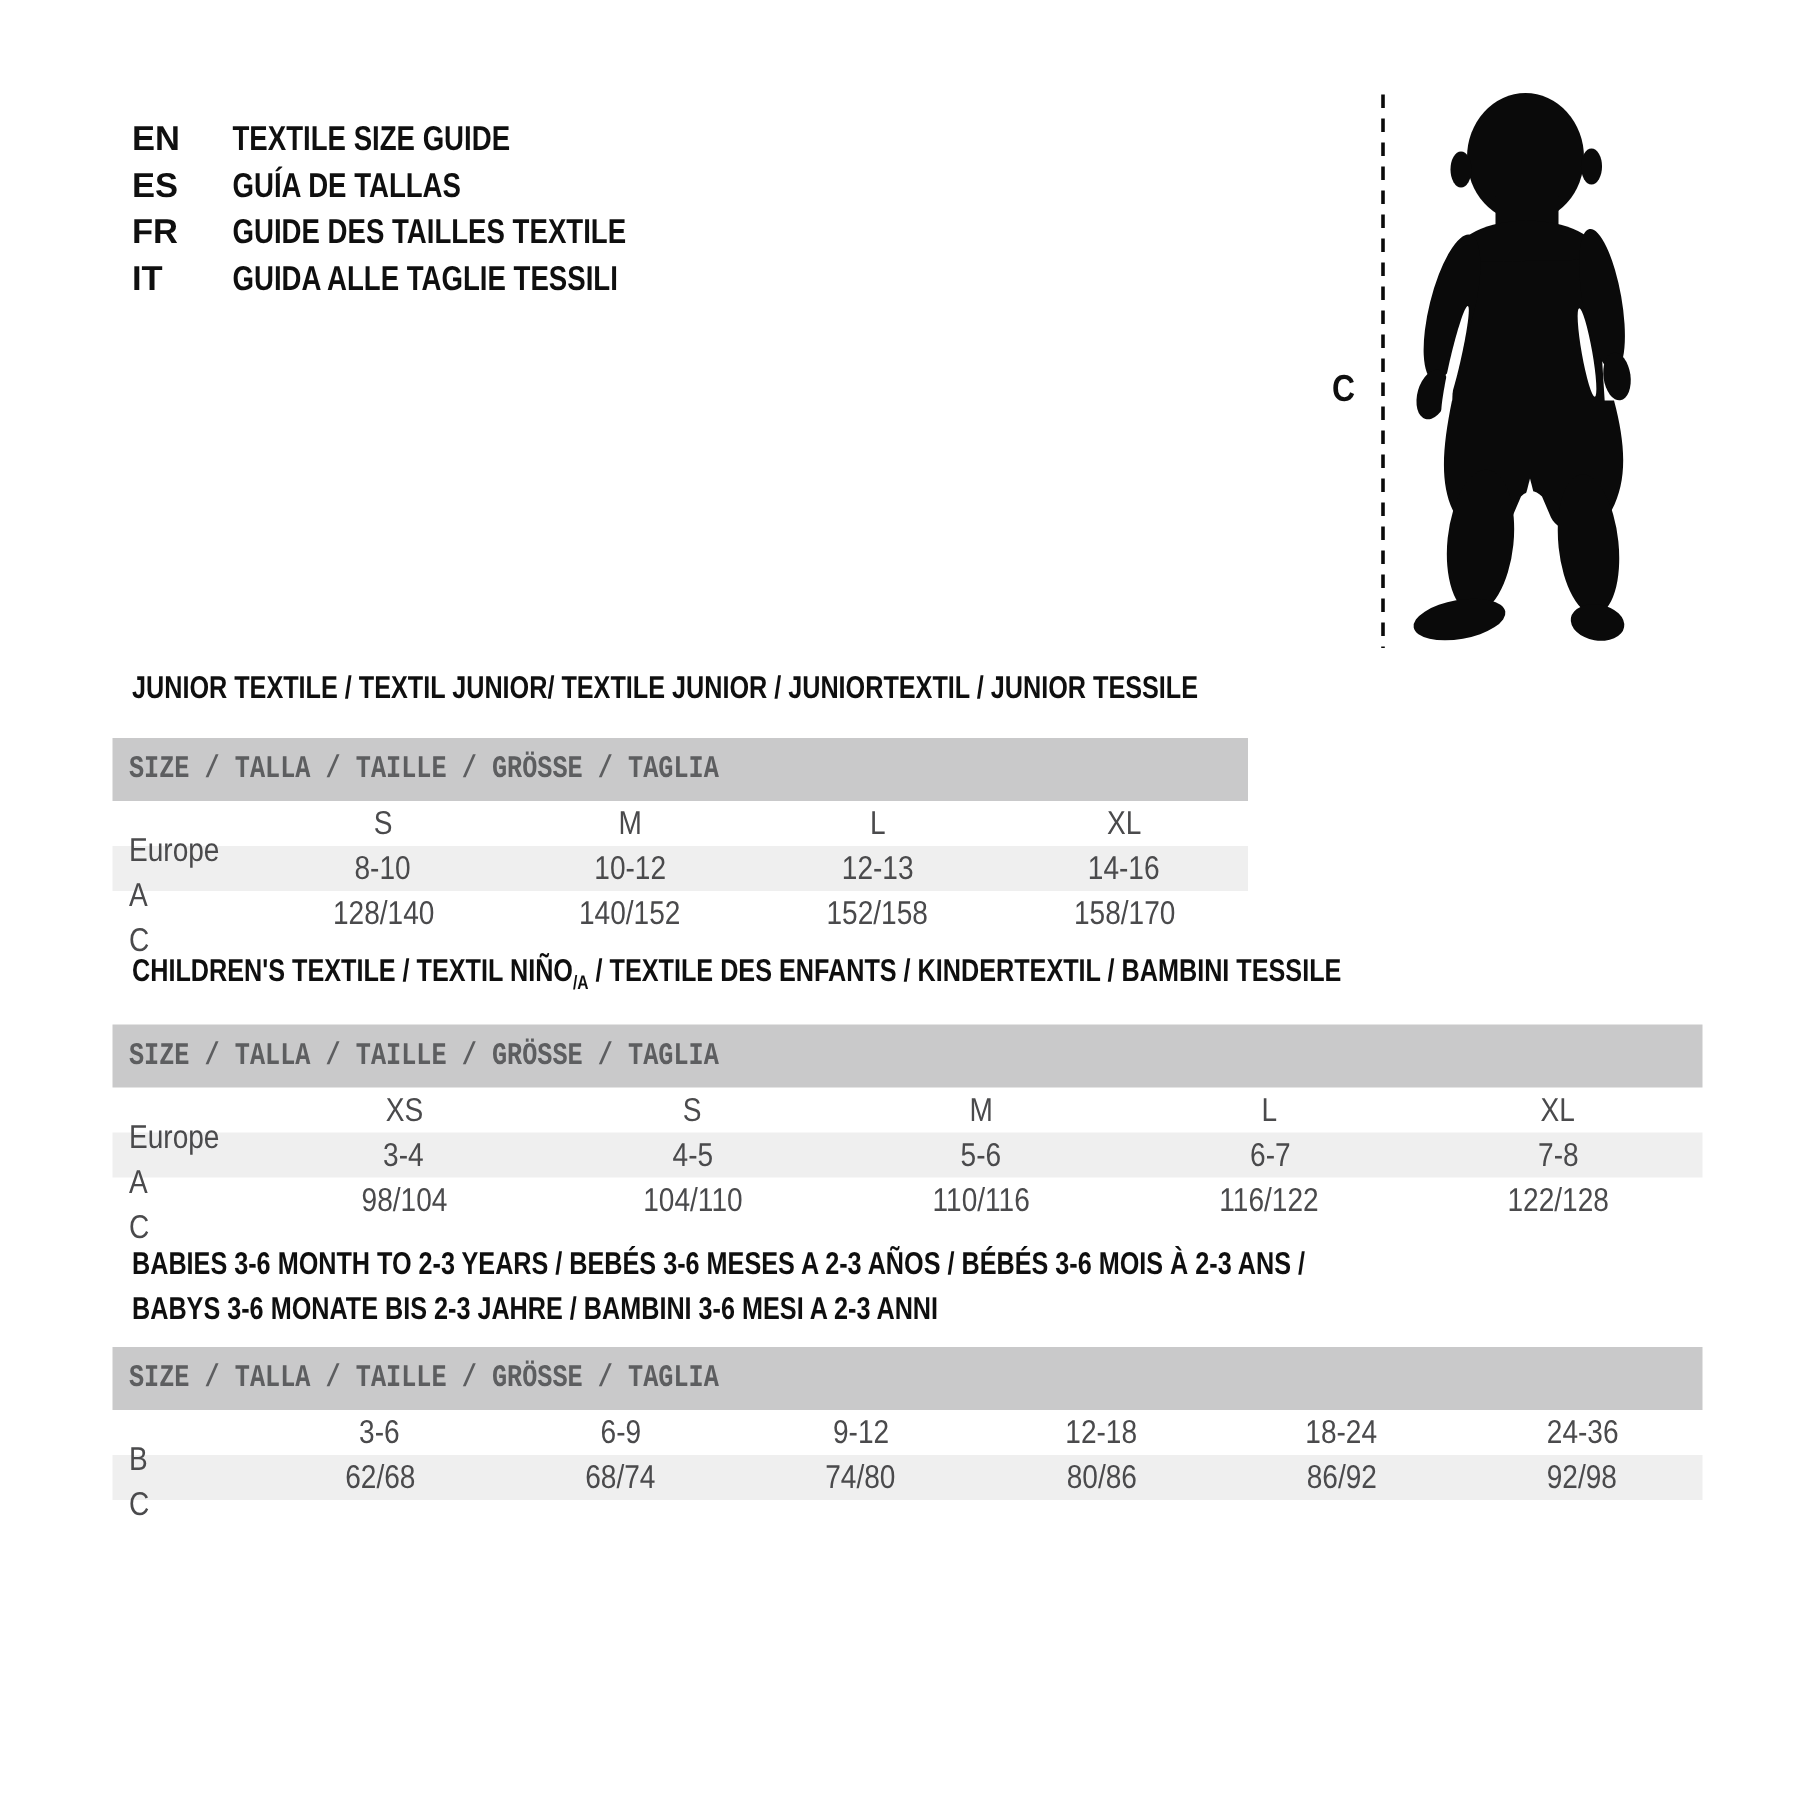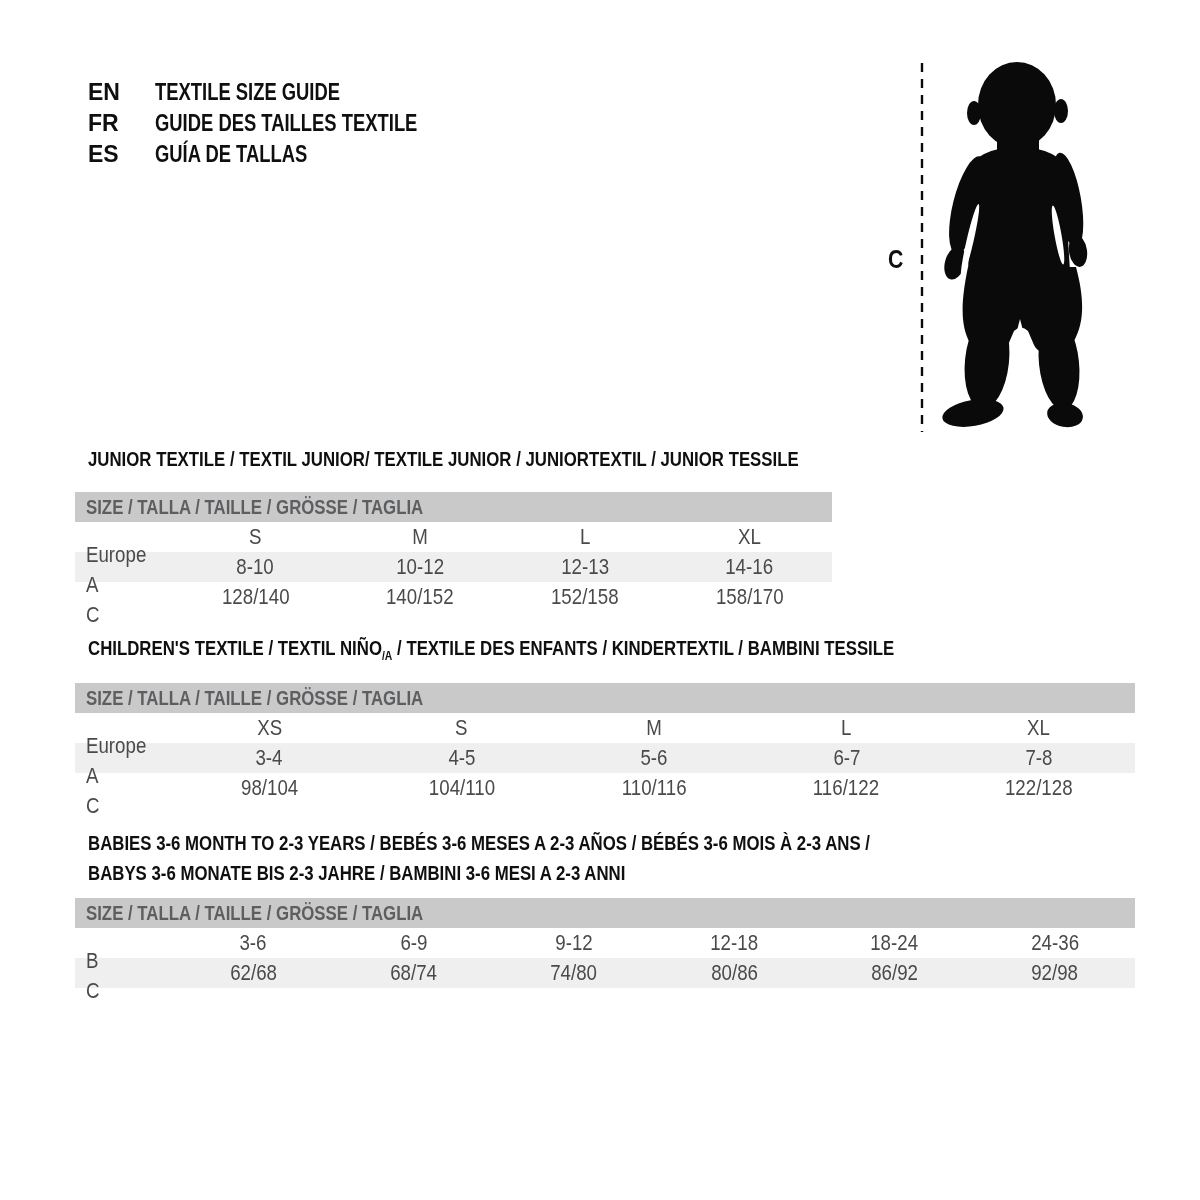--- a/index.html
+++ b/index.html
@@ -31,23 +31,23 @@
   .sec-title {
     position:absolute; font-size:21px; font-weight:700; color:#0f0f0f;
     transform:scaleX(0.8); transform-origin:0 50%; white-space:nowrap;
     height:26px; line-height:26px;
   }
   .sub { font-size:13px; vertical-align:-5px; }
 
   
   .stable { position:absolute; font-size:22px; color:#4a4a4c; }
   .thead {
-    height:30px; background:#c9c9ca; color:#5d5e60;
+    height:42px; background:#c9c9ca; color:#5d5e60;
     display:flex; align-items:center; padding-left:11px; box-sizing:border-box;
-    font-size:21px; font-weight:700;
+    font-size:21px; font-weight:700;font-family:Liberation Mono, monospace;
   }
   .thead .cond { transform:scaleX(0.8); }
   .trow { display:flex; height:30px; align-items:center; }
   .trow.shaded { background:#efefef; }
   .tlabel { width:98px; flex:0 0 98px; padding-left:11px; box-sizing:border-box; text-align:left;margin-top:35px; }
   .tlabel .cx { transform:scaleX(0.85); transform-origin:0 50%; }
   .tcell { flex:1 1 0; text-align:center; }
   .cx { display:inline-block; transform:scaleX(0.85); white-space:nowrap; }
 
   
@@ -61,26 +61,30 @@
 <body>
 
 <div id="canvas">
 
   <div class="lang">
     <div class="lrow">
       <span class="lcode">EN</span>
       <span class="llabel">TEXTILE SIZE GUIDE</span>
     </div>
     <div class="lrow">
+      <span class="lcode">ES</span>
+      <span class="llabel">GUÍA DE TALLAS</span>
+    </div>
+    <div class="lrow">
       <span class="lcode">FR</span>
       <span class="llabel">GUIDE DES TAILLES TEXTILE</span>
     </div>
     <div class="lrow">
-      <span class="lcode">ES</span>
-      <span class="llabel">GUÍA DE TALLAS</span>
+      <span class="lcode">IT</span>
+      <span class="llabel">GUIDA ALLE TAGLIE TESSILI</span>
     </div>
   </div>
 
   <div class="figure">
     <span class="cmark">C</span>
     <svg width="230" height="385" viewBox="0 0 230 385">
       <line x1="42" y1="8" x2="42" y2="377" stroke="#0a0a0a" stroke-width="2.4" stroke-dasharray="9 7"></line>
       <g transform="translate(57,8)" fill="#0a0a0a">
 
         <ellipse cx="80" cy="42" rx="39" ry="43"></ellipse>

